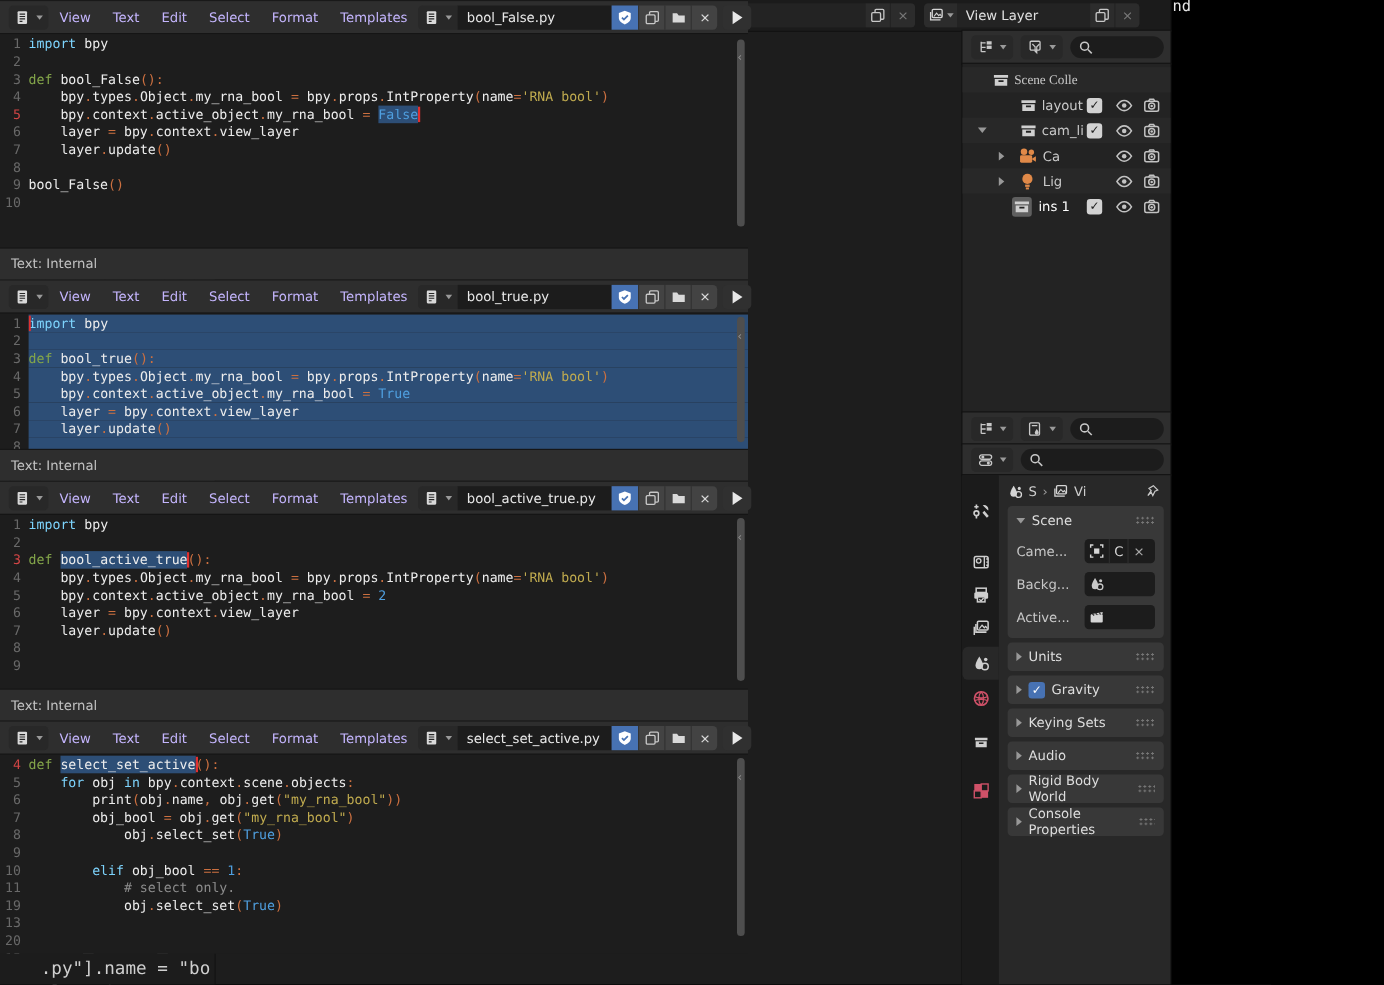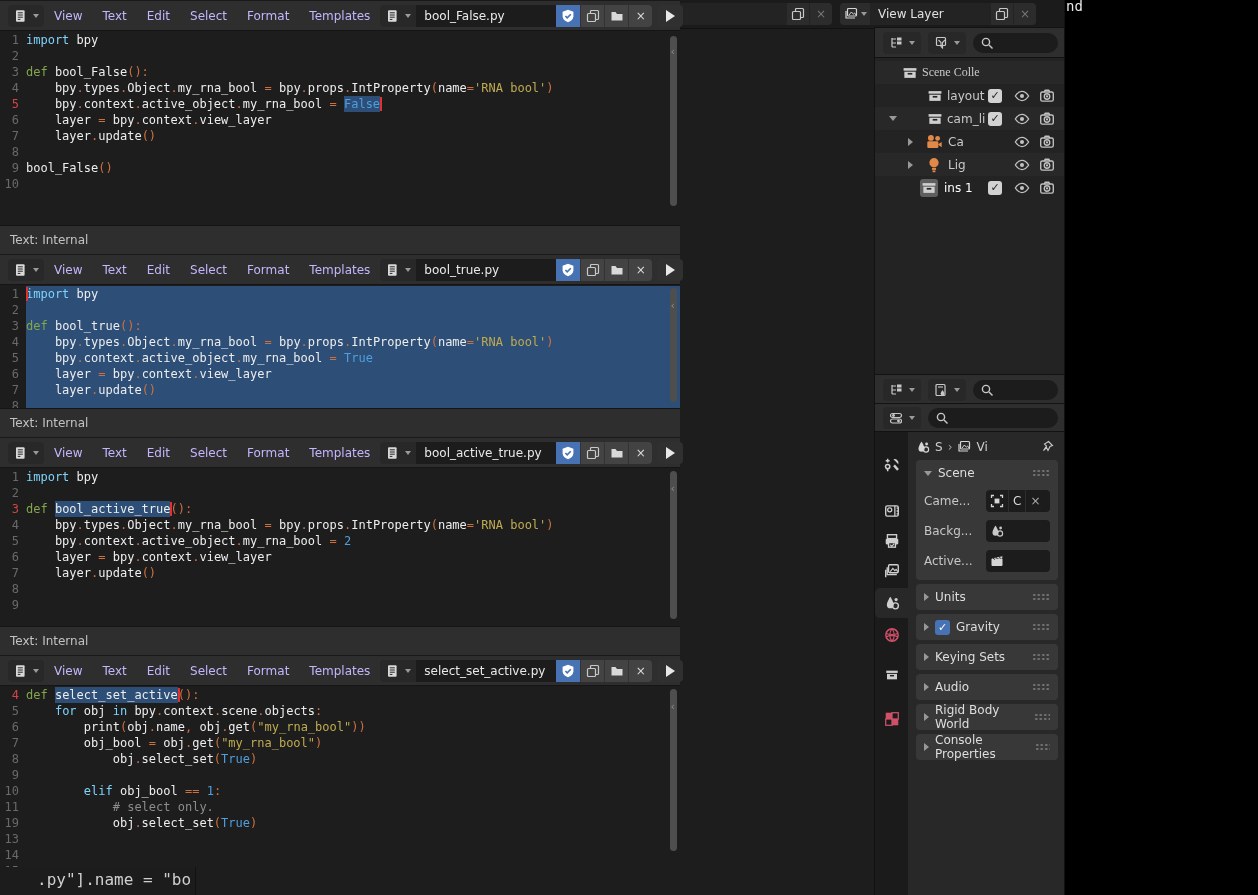--- a/index.html
+++ b/index.html
@@ -693,21 +693,21 @@
               <div class="ln cur">4</div>
               <div class="ln">5</div>
               <div class="ln">6</div>
               <div class="ln">7</div>
               <div class="ln">8</div>
               <div class="ln">9</div>
               <div class="ln">10</div>
               <div class="ln">11</div>
               <div class="ln">19</div>
               <div class="ln">13</div>
-              <div class="ln">14</div>
+              <div class="ln">20</div>
               <div class="ln">15</div>
             </div>
             <div class="codelines">
               <div class="cl"><span class="selr" style="left:4ch;width:17ch"></span><span class="caret" style="left:21ch"></span><span class="txt"><span class="d">def</span> select_set_active<span class="p">():</span></span></div>
               <div class="cl"><span class="txt">    <span class="k">for</span> obj <span class="k">in</span> bpy<span class="p">.</span>context<span class="p">.</span>scene<span class="p">.</span>objects<span class="p">:</span></span></div>
               <div class="cl"><span class="txt">        print<span class="p">(</span>obj<span class="p">.</span>name<span class="p">,</span> obj<span class="p">.</span>get<span class="p">(</span><span class="s">"my_rna_bool"</span><span class="p">))</span></span></div>
               <div class="cl"><span class="txt">        obj_bool <span class="p">=</span> obj<span class="p">.</span>get<span class="p">(</span><span class="s">"my_rna_bool"</span><span class="p">)</span></span></div>
               <div class="cl"><span class="txt">            obj<span class="p">.</span>select_set<span class="p">(</span><span class="b">True</span><span class="p">)</span></span></div>
               <div class="cl"><span class="txt"></span></div>
               <div class="cl"><span class="txt">        <span class="k">elif</span> obj_bool <span class="p">==</span> <span class="b">1</span><span class="p">:</span></span></div>

